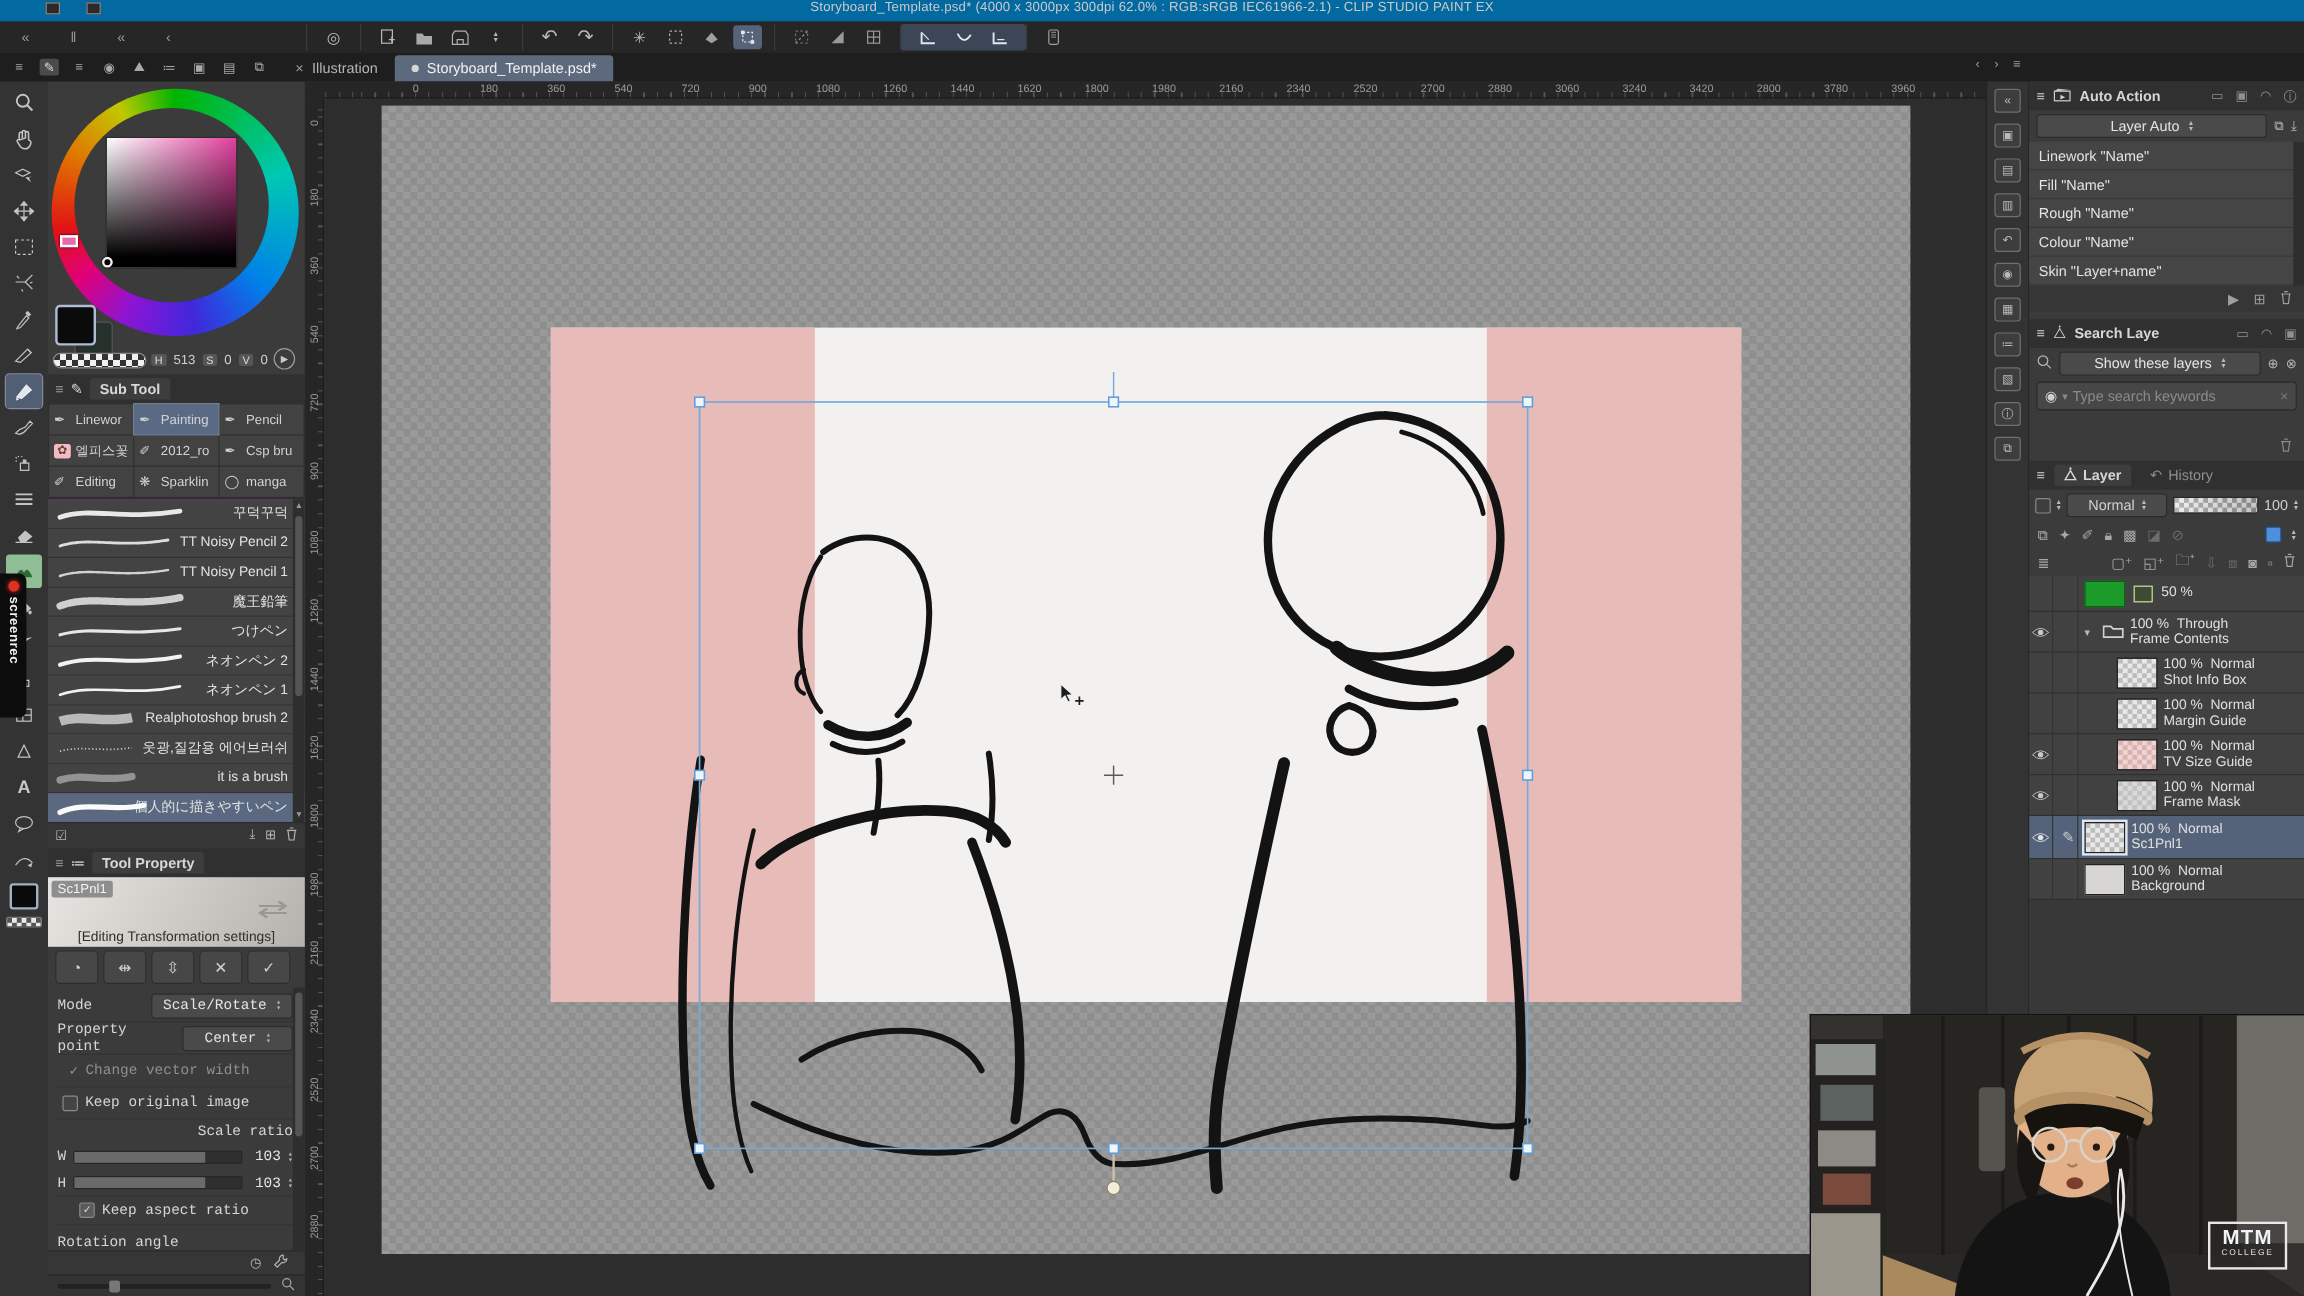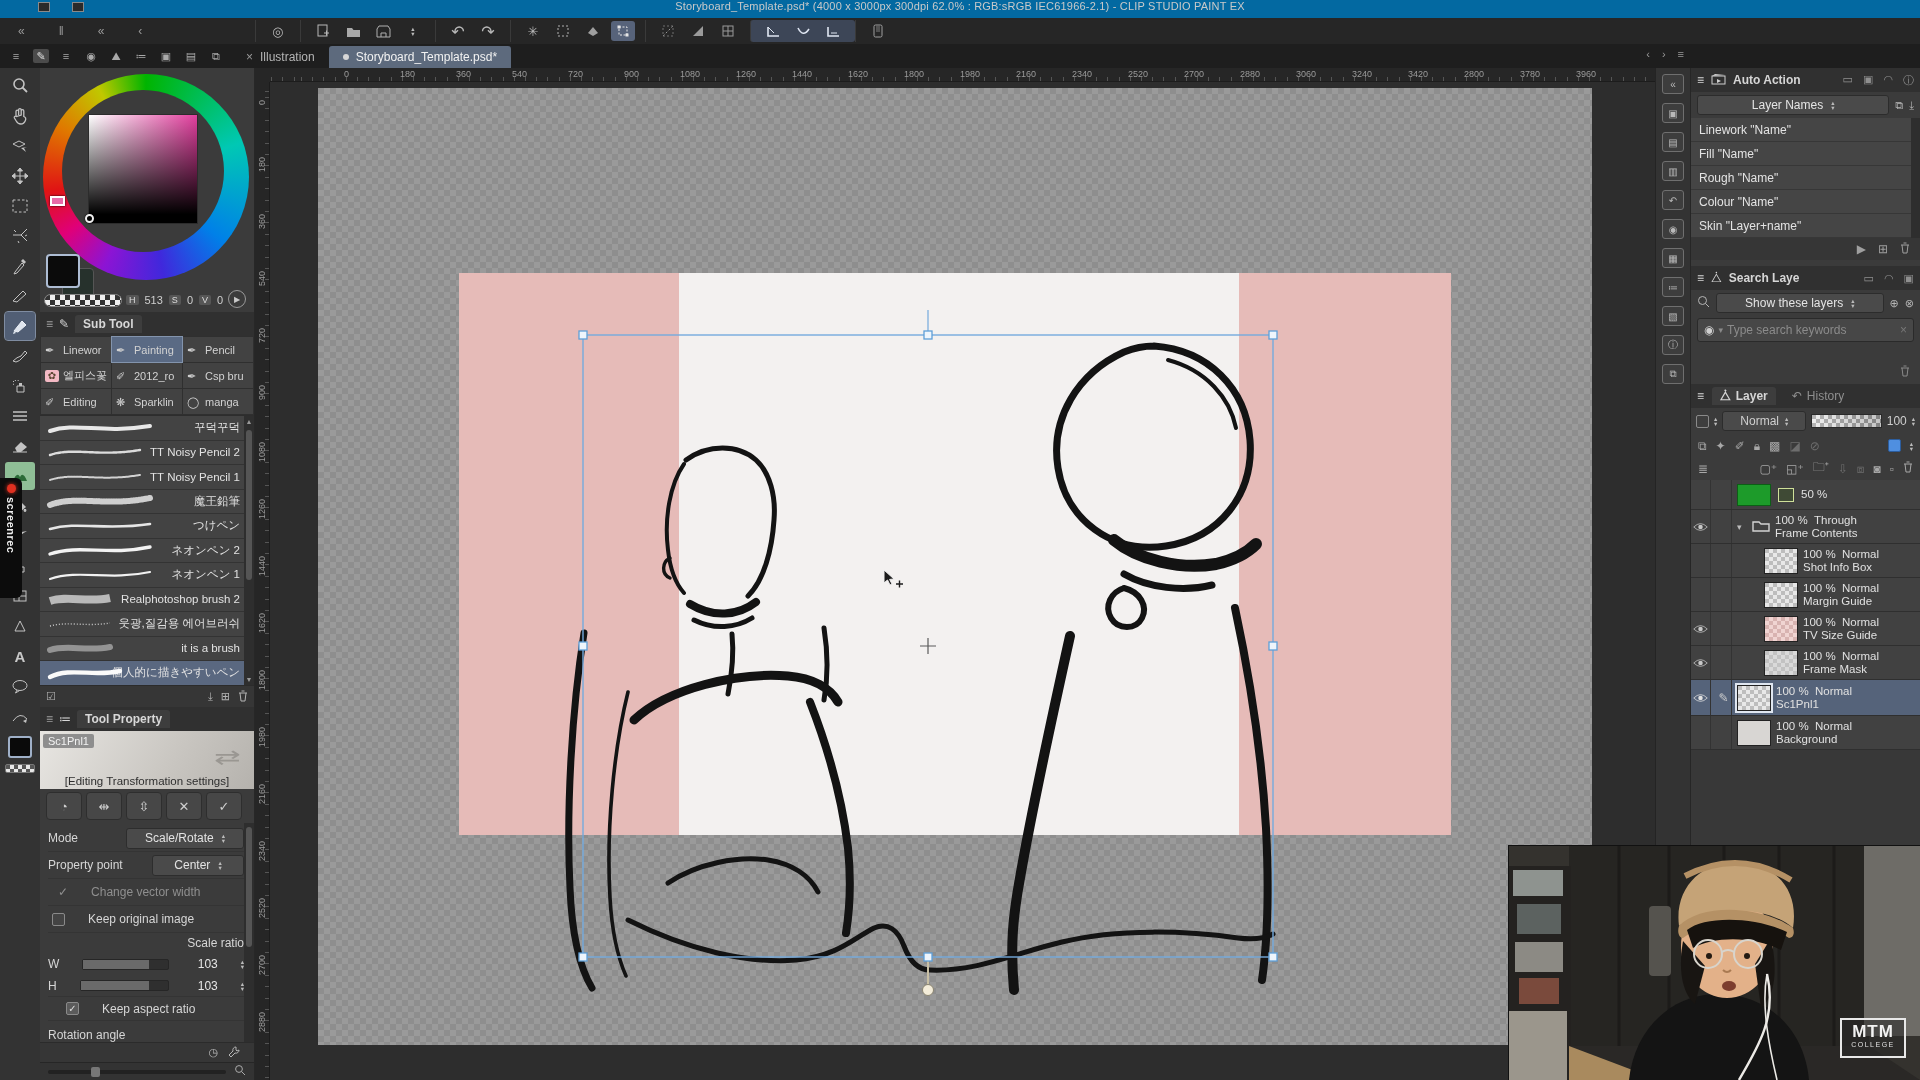--- a/index.html
+++ b/index.html
@@ -83,21 +83,21 @@
   .foot-ico { color:#b5b5b5; font-size:11px; }
 
   
   #tp-preview { position:relative; height:58px; background:linear-gradient(120deg,#e8e6e2,#c9c6c1 60%,#b5b2ad); flex:none; overflow:hidden; }
   #tp-chip { position:absolute; left:3px; top:3px; background:#8e8e8e; color:#f2f2f2; font-size:11px; padding:1px 5px; border-radius:2px; }
   #tp-status { position:absolute; left:0; right:0; bottom:2px; text-align:center; color:#2e2e2e; font-size:11.5px; }
   #tp-arrow { position:absolute; right:18px; top:14px; color:#9a9792; font-size:20px; transform:scaleX(1.6); }
   #tp-btnrow { height:34px; flex:none; display:flex; align-items:center; gap:4px; padding:2px 6px; background:#3b3b3b; }
   .tp-btn { width:36px; height:28px; background:#474747; border:1px solid #2e2e2e; border-radius:4px; display:flex; align-items:center; justify-content:center; color:#cfcfcf; font-size:13px; }
   #tp-body { flex:1; overflow:hidden; position:relative; padding:2px 10px 0 8px; }
-  .tp-row { display:flex; align-items:center; height:27px; gap:23px; font-size:12px; color:#d6d6d6; border-bottom:1px solid #343434; }
+  .tp-row { display:flex; align-items:center; height:27px; gap:6px; font-size:12px; color:#d6d6d6; border-bottom:1px solid #343434;font-family:Liberation Mono, monospace; }
   .tp-select { margin-left:auto; background:#4a4a4a; border:1px solid #2d2d2d; border-radius:3px; height:21px; min-width:118px; display:flex; align-items:center; justify-content:center; gap:8px; font-size:12px; color:#e3e3e3; position:relative; }
   .stepper { display:flex; flex-direction:column; line-height:5px; font-size:6.5px; color:#bbb; }
   .chk { width:13px; height:13px; border:1px solid #8a8a8a; border-radius:2px; display:flex; align-items:center; justify-content:center; font-size:10px; color:#ddd; background:#444; }
   .chk.on { background:#5b5b5b; }
   .dim-text { color:#8f8f8f; }
   .slider-rail { flex:1; height:11px; background:#2f2f2f; border:1px solid #262626; border-radius:2px; position:relative; }
   .slider-fill { position:absolute; left:0; top:0; bottom:0; width:78%; background:#6a6a6a; }
   .tp-num { width:26px; text-align:right; font-size:12px; color:#e6e6e6; }
   #tp-scroll { position:absolute; right:0px; top:0; width:10px; height:100%; background:#2e2e2e; }
   #tp-scroll .thumb { position:absolute; left:2px; top:4px; width:6px; height:120px; background:#555; border-radius:3px; }
@@ -840,21 +840,21 @@
       <span class="ptitle">Auto Action</span>
       <span class="hdr-icos">
         <span>▭</span>
         <span>▣</span>
         <span>◠</span>
         <span>ⓘ</span>
       </span>
     </div>
     <div class="dd-row">
       <span class="dd">
-        <span>Layer Names</span>
+        <span>Layer Auto</span>
         <span class="stepper">
             <span>▴</span>
             <span>▾</span>
           </span>
       </span>
       <span class="foot-ico">⧉</span>
       <span class="foot-ico">⤓</span>
     </div>
     <div class="aa-list">
       <div class="aa-row">

